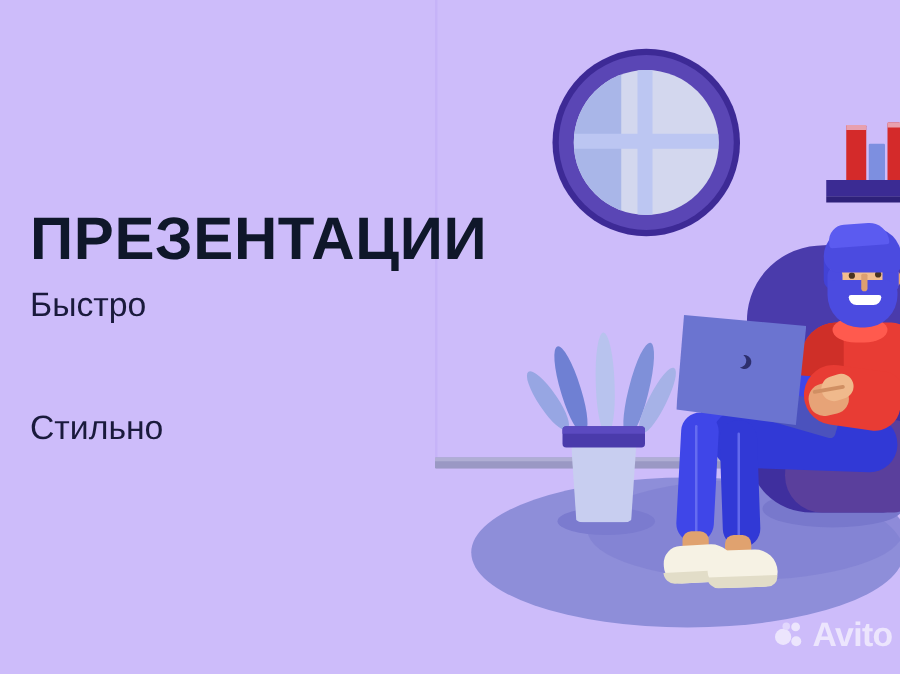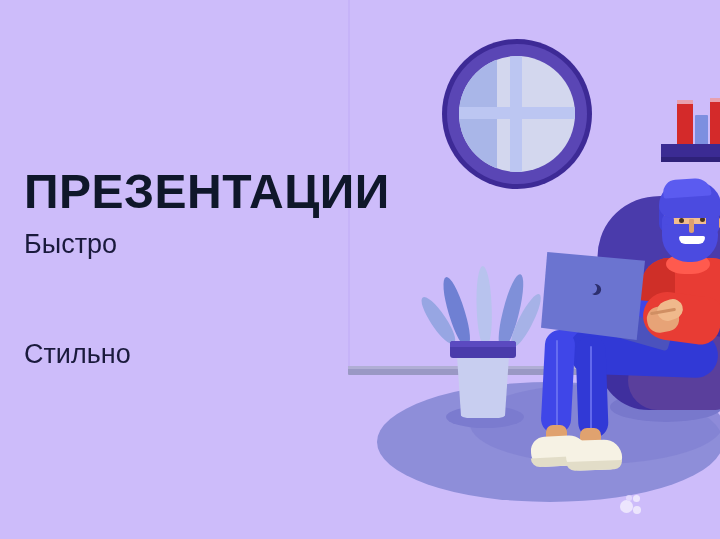--- a/index.html
+++ b/index.html
@@ -128,21 +128,21 @@
       border-radius:50%;box-shadow:3px 3px 0 0 #2d2f6e;transform:rotate(-30deg);}
   .lap-base{position:absolute;left:600px;top:316px;width:72px;height:26px;
       background:#4b52bd;border-radius:4px;transform:rotate(16deg);}
 
   
   .heading{position:absolute;left:24px;top:168px;font-size:48px;font-weight:700;
       letter-spacing:.5px;color:#0f172a;line-height:1;white-space:nowrap;}
   .sub{position:absolute;left:24px;font-size:27px;font-weight:400;color:#1a1a3c;line-height:1;white-space:nowrap;}
   .sub1{top:231px;}
   .sub2{top:280px;}
-  .sub3{top:329px;margin-top:12px;}
+  .sub3{top:329px;}
 
   
   .avito{position:absolute;left:620px;top:495px;display:flex;align-items:center;gap:6px;opacity:.62;}
   .avito-dots{position:relative;width:24px;height:22px;}
   .avito-dots i{position:absolute;border-radius:50%;background:#ffffff;display:block;}
   .d1{left:0;top:5px;width:13px;height:13px;}
   .d2{left:13px;top:0;width:7px;height:7px;}
   .d3{left:13px;top:11px;width:8px;height:8px;}
   .d4{left:6px;top:0;width:6px;height:6px;background:#efe9ff !important;}
   .avito-word{font-size:27px;font-weight:700;color:#ffffff;line-height:1;letter-spacing:-.5px;}
@@ -242,15 +242,16 @@
   <div class="sub sub1">Быстро</div>
   <div class="sub sub3">Стильно</div>
 
   <div class="avito">
     <span class="avito-dots">
       <i class="d1"></i>
       <i class="d2"></i>
       <i class="d3"></i>
       <i class="d4"></i>
     </span>
+    <span class="avito-word">Avito</span>
   </div>
 
 </div>
 
 </body></html>

